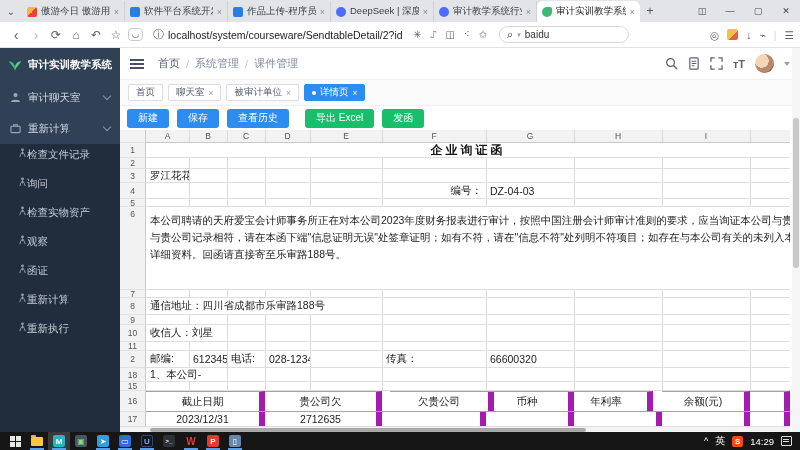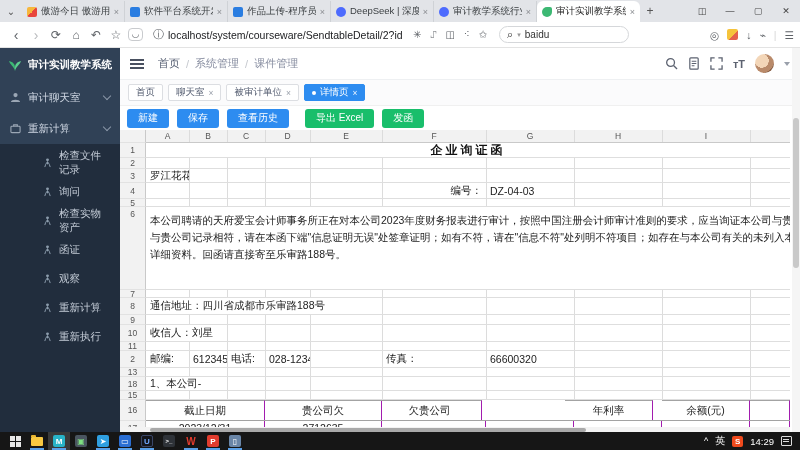--- a/index.html
+++ b/index.html
@@ -46,21 +46,21 @@
   .sidebar { position:absolute; left:0; top:0; width:120px; height:384px; background:#304156; color:#cfd7e3; }
   .logo-row { height:34px; display:flex; align-items:center; gap:6px; padding:0 8px; }
   .logo-leaf { flex:0 0 auto; }
   .logo-title { font-size:10.5px; font-weight:bold; color:#fff; white-space:nowrap; }
   .snav-item { height:31px; display:flex; align-items:center; gap:7px; padding:0 10px; font-size:10.5px; }
   .snav-item .lbl { flex:1; white-space:nowrap; overflow:hidden; }
   .chev { width:6px; height:6px; border-right:1px solid #8a97a8; border-bottom:1px solid #8a97a8;
     transform:rotate(45deg); margin-top:-3px; flex:0 0 auto; }
   .chev.up { transform:rotate(-135deg); margin-top:3px; }
   .submenu { background:#212d3d; padding-top:4px; height:100%; }
-  .ssub-item { height:29px; display:flex; align-items:center; gap:7px; padding:0 10px 0 18px; font-size:10.5px; color:#c3cbd6;margin-left:25px; }
+  .ssub-item { height:29px; display:flex; padding:0 10px 0 18px; font-size:10.5px; color:#c3cbd6; }
   .mini-ic { flex:0 0 auto; opacity:.85; }
 
   .main { position:absolute; left:120px; top:0; width:680px; height:384px; background:#fff; }
 
   .appheader { height:32px; display:flex; align-items:center; border-bottom:1px solid #eef0f2; padding:0 10px; }
   .burger { width:14px; height:10px; border-top:2px solid #495060; border-bottom:2px solid #495060; position:relative; margin-right:14px; }
   .burger:before { content:""; position:absolute; left:0; right:0; top:2px; height:2px; background:#495060; }
   .crumb { display:flex; align-items:center; gap:6px; font-size:11px; }
   .crumb .c0 { color:#515a6e; }
   .crumb .sep { color:#c5c8ce; }
@@ -102,21 +102,21 @@
     white-space:nowrap; overflow:hidden; }
   .cs.center { justify-content:center; }
   .cs.right { justify-content:flex-end; padding-right:4px; }
   .cs.pad { padding-left:4px; }
   .cs.white { background:#fff; width:auto; padding-right:8px; overflow:visible; }
   .hc { position:absolute; top:0; bottom:0; display:flex; align-items:center; justify-content:center;
     font-size:8.5px; color:#555; }
   .sheet-title { font-weight:bold; font-size:12px; letter-spacing:3px; color:#111; }
   .para { padding:5px 0 0 4px; font-size:10.5px; line-height:17px; color:#222; }
   .para div { white-space:nowrap; overflow:hidden; }
-  .tc { position:absolute; top:0; bottom:0; border-right:1px solid #a21caf; display:flex; align-items:center;
+  .tc { position:absolute; top:0; bottom:0; border-right:6px solid #a21caf; display:flex; align-items:center;
     justify-content:center; font-size:10.5px; color:#222; }
   .trow16 .cells { border-bottom:1px solid #a3a3a3; }
   .trow16 .tc { border-top:1px solid #a3a3a3; }
   .hsb-track { position:absolute; left:0; bottom:0; width:670px; height:5px; background:#f3f3f3; }
   .hsb-thumb { position:absolute; left:30px; bottom:0.5px; width:436px; height:4px; background:#a9a9a9; border-radius:2px; }
   .vsb { position:absolute; right:0; top:0; width:8px; height:384px; background:#f5f5f5; }
   .vsb .thumb { position:absolute; left:1px; top:70px; width:6px; height:150px; background:#c9c9c9; border-radius:3px; }
 
   
   .taskbar { position:absolute; left:0; top:432px; width:800px; height:18px; background:#161616;
@@ -266,28 +266,28 @@
               <circle cx="5" cy="2" r="1.6" fill="#9fb0c0"></circle>
               <path d="M5 4 L3 7 L2 10 M5 4 L7 7 L8 10 M5 4 L5 7" stroke="#9fb0c0" stroke-width="1.1" fill="none"></path>
             </svg>
           <span>检查实物资产</span>
         </div>
         <div class="ssub-item">
           <svg class="mini-ic" width="9" height="10" viewBox="0 0 10 11">
               <circle cx="5" cy="2" r="1.6" fill="#9fb0c0"></circle>
               <path d="M5 4 L3 7 L2 10 M5 4 L7 7 L8 10 M5 4 L5 7" stroke="#9fb0c0" stroke-width="1.1" fill="none"></path>
             </svg>
+          <span>观察</span>
+        </div>
+        <div class="ssub-item">
+          <svg class="mini-ic" width="9" height="10" viewBox="0 0 10 11">
+              <circle cx="5" cy="2" r="1.6" fill="#9fb0c0"></circle>
+              <path d="M5 4 L3 7 L2 10 M5 4 L7 7 L8 10 M5 4 L5 7" stroke="#9fb0c0" stroke-width="1.1" fill="none"></path>
+            </svg>
           <span>函证</span>
-        </div>
-        <div class="ssub-item">
-          <svg class="mini-ic" width="9" height="10" viewBox="0 0 10 11">
-              <circle cx="5" cy="2" r="1.6" fill="#9fb0c0"></circle>
-              <path d="M5 4 L3 7 L2 10 M5 4 L7 7 L8 10 M5 4 L5 7" stroke="#9fb0c0" stroke-width="1.1" fill="none"></path>
-            </svg>
-          <span>观察</span>
         </div>
         <div class="ssub-item">
           <svg class="mini-ic" width="9" height="10" viewBox="0 0 10 11">
               <circle cx="5" cy="2" r="1.6" fill="#9fb0c0"></circle>
               <path d="M5 4 L3 7 L2 10 M5 4 L7 7 L8 10 M5 4 L5 7" stroke="#9fb0c0" stroke-width="1.1" fill="none"></path>
             </svg>
           <span>重新计算</span>
         </div>
         <div class="ssub-item">
           <svg class="mini-ic" width="9" height="10" viewBox="0 0 10 11">
@@ -449,43 +449,40 @@
           <div class="cells gridlines">
             <span class="cs pad" style="left:0;width:43px">邮编:</span>
             <span class="cs pad" style="left:43px;width:38px">612345</span>
             <span class="cs pad" style="left:81px;width:38px">电话:</span>
             <span class="cs pad" style="left:119px;width:45px">028-12345</span>
             <span class="cs pad" style="left:236px;width:104px">传真：</span>
             <span class="cs pad" style="left:340px;width:88px">66600320</span>
           </div>
         </div>
 
-        <div class="srow" style="height:9px">
-          <div class="gut">13</div>
-          <div class="cells gridlines"></div>
-        </div>
 
         <div class="srow" style="height:14px">
           <div class="gut">18</div>
           <div class="cells gridlines">
               <span class="cs pad white" style="left:0">1、本公司-</span>
             </div>
         </div>
 
         <div class="srow" style="height:9px">
           <div class="gut">15</div>
           <div class="cells gridlines"></div>
         </div>
 
         <div class="srow trow16" style="height:21px">
           <div class="gut">16</div>
           <div class="cells">
             <span class="tc" style="left:0;width:119px">截止日期</span>
             <span class="tc" style="left:119px;width:117px">贵公司欠</span>
-            <span class="tc" style="left:232px;width:104px">欠贵公司</span>
+            <span class="tc" style="left:244px;width:104px">欠贵公司</span>
+            <span class="tc" style="left:340px;width:88px">币种</span>
             <span class="tc" style="left:419px;width:88px">年利率</span>
             <span class="tc" style="left:516px;width:88px">余额(元)</span>
             <span class="tc" style="left:604px;width:40px"></span>
           </div>
         </div>
 
         <div class="srow" style="height:15px">
           <div class="gut">17</div>
           <div class="cells">
             <span class="tc" style="left:0;width:119px">2023/12/31</span>

